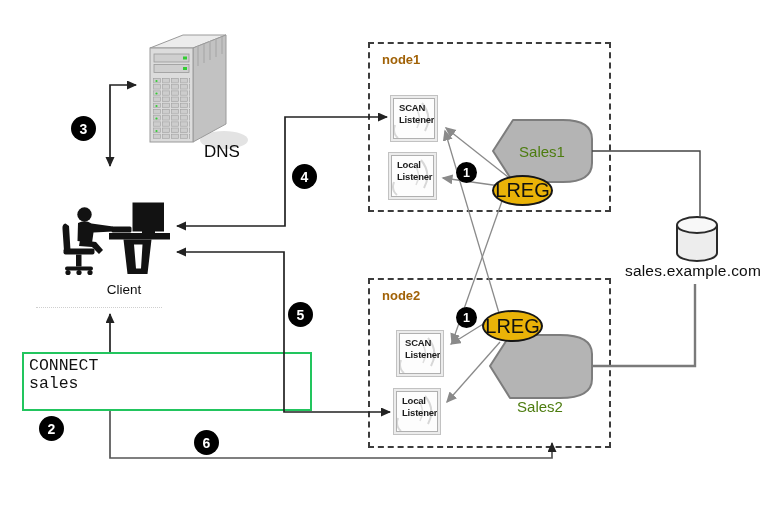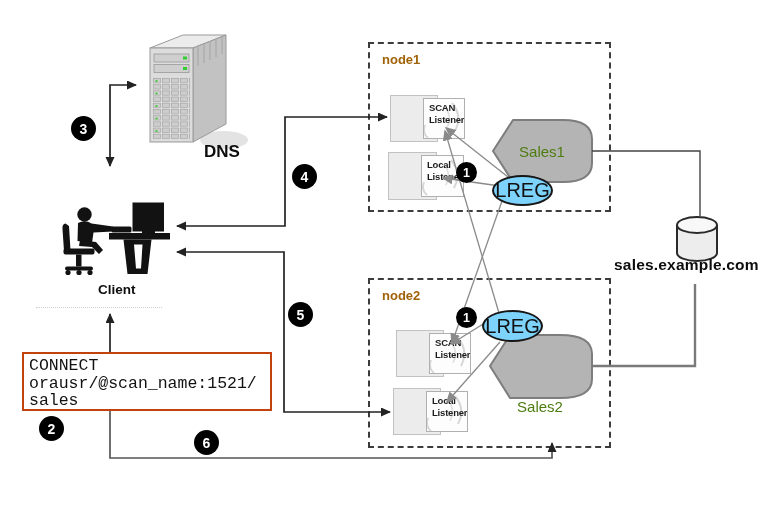--- a/index.html
+++ b/index.html
@@ -3,65 +3,64 @@
 <meta charset="utf-8">
 <style>
   html,body{margin:0;padding:0;background:#fff;}
   #canvas{
     position:relative;width:773px;height:511px;background:#ffffff;overflow:hidden;
     font-family:"Liberation Sans",sans-serif;color:#111;
   }
   .abs{position:absolute;}
   
   #connect-box{
-    left:22px;top:352px;width:250px;height:59px;box-sizing:border-box;
-    border:2px solid #c2410c;background:#fff;
+    left:22px;top:352px;width:290px;height:59px;box-sizing:border-box;
+    border:2px solid #22c55e;background:#fff;
     font-family:"Liberation Mono",monospace;font-size:16.5px;line-height:17.5px;
     padding:3px 5px;white-space:nowrap;
   }
   
   .node{box-sizing:border-box;border:2px dashed #3c3c3c;background:transparent;}
   #node1{left:368px;top:42px;width:243px;height:170px;}
   #node2{left:368px;top:278px;width:243px;height:170px;}
   .node-label{position:absolute;left:12px;top:8px;font-weight:bold;font-size:13px;color:#a16207;}
   
   .lbox{box-sizing:border-box;background:#ececec;border:1px solid #c2c2c2;padding:2px;}
   .lbox-inner{position:relative;width:100%;height:100%;box-sizing:border-box;
-    border:1px solid #b0b0b0;background:#fdfdfd;overflow:hidden;margin-left:30px;}
+    border:1px solid #b0b0b0;background:#fdfdfd;overflow:hidden;}
   .lbox-label{position:absolute;left:5px;top:3px;font-weight:bold;font-size:9.5px;
     line-height:11.5px;width:40px;letter-spacing:-0.2px;color:#1c1c1c;}
   
   .ellipse{box-sizing:border-box;border:2px solid #161616;border-radius:50%;
-    background:#7dd3fc;display:flex;align-items:center;justify-content:center;text-align:center;}
+    background:#eab308;display:flex;align-items:center;justify-content:center;text-align:center;}
   #lreg1{left:492px;top:175px;width:61px;height:31px;font-size:20px;}
   #lreg2{left:482px;top:310px;width:61px;height:32px;font-size:20px;}
   #user-process{left:491px;top:392px;width:92px;height:50px;font-size:16px;line-height:1.15;background:#c7e8ec;}
   
   .badge{width:25px;height:25px;border-radius:50%;background:#000;color:#fff;
     display:flex;align-items:center;justify-content:center;font-weight:bold;font-size:14px;}
   .badge.small{width:21px;height:21px;font-size:12.5px;}
   
-  .lbl{font-weight:bold;color:#0d0d0d;}
+  .lbl{font-weight:normal;color:#0d0d0d;}
   #dns-label{left:197px;top:142px;width:50px;font-size:17px;text-align:center;}
-  #client-label{left:98px;top:282px;width:52px;font-size:13.5px;}
-  #db-label{left:614px;top:256px;width:158px;font-size:15.5px;letter-spacing:0.2px;}
+  #client-label{left:98px;top:282px;width:52px;font-size:13.5px;text-align:center;}
+  #db-label{left:614px;top:262px;width:158px;font-size:15.5px;text-align:center;letter-spacing:0.2px;}
   .svc-label{font-size:15px;color:#4d7c0f;text-align:center;}
   #sales1-label{left:507px;top:143px;width:70px;}
   #sales2-label{left:505px;top:357px;width:70px;margin-top:41px;}
   #client-dotted{left:36px;top:307px;width:126px;height:0;border-top:1px dotted #cfcfcf;}
   svg{display:block;}
 </style>
 </head>
 <body>
 
 <div id="canvas">
 
   <div class="abs" id="connect-box">
     <div>CONNECT</div>
-    <div>orausr/@scan_name:1521/</div>
     <div>sales</div>
   </div>
 
   <div class="abs node" id="node1">
     <div class="node-label">node1</div>
   </div>
   <div class="abs node" id="node2">
     <div class="node-label">node2</div>
   </div>
 

